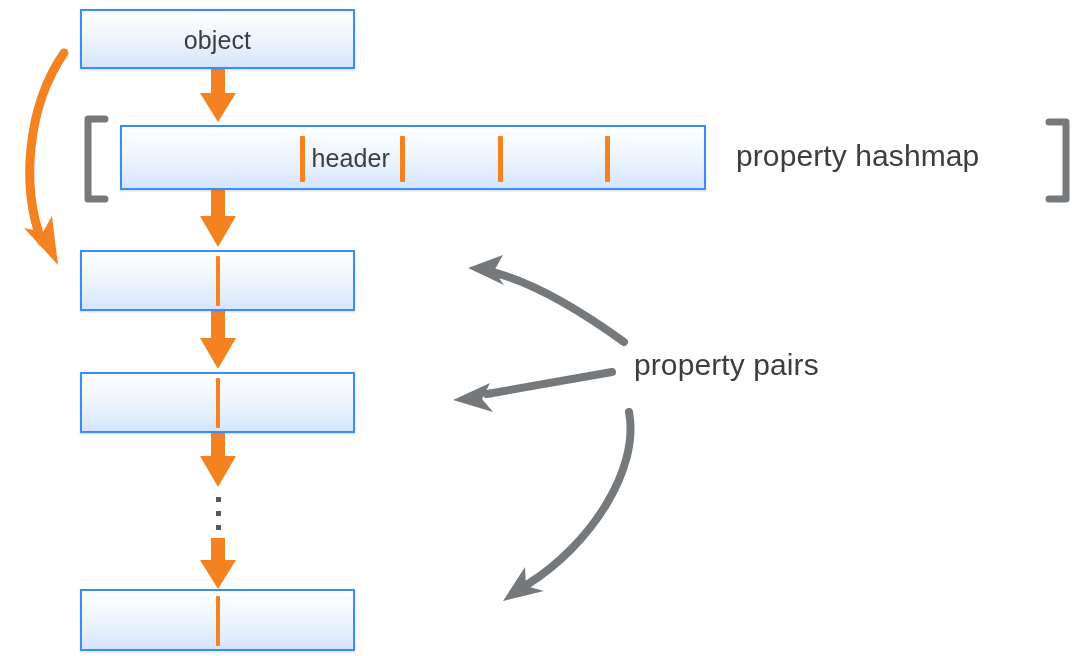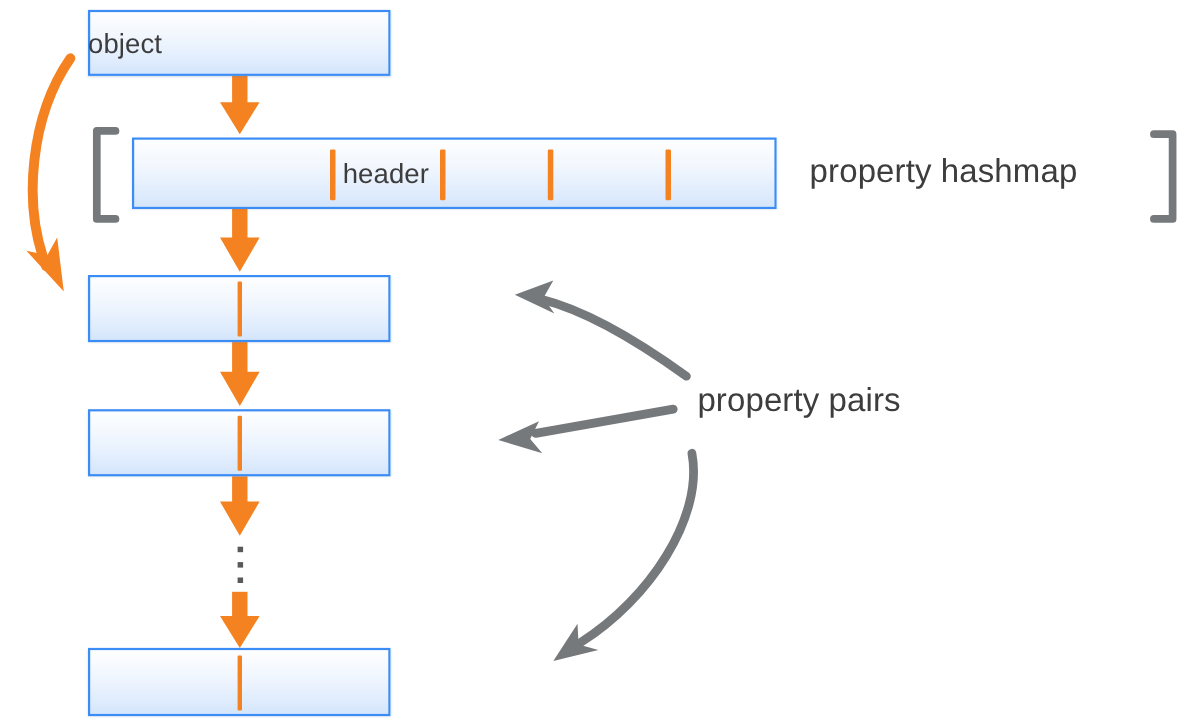--- a/index.html
+++ b/index.html
@@ -82,21 +82,21 @@
       <rect x="211" y="433" width="14" height="27" fill="#f58220"></rect>
       <path d="M 200 456 L 236 456 L 218 487 Z" fill="#f58220"></path>
     </g>
     <g>
       <rect x="211" y="538" width="14" height="26" fill="#f58220"></rect>
       <path d="M 200 560 L 236 560 L 218 589 Z" fill="#f58220"></path>
     </g>
   </svg>
 
   <div class="box" style="left:80px;top:9px;width:275px;height:60px;"></div>
-  <div class="box-label" style="left:80px;top:28px;width:275px;">object</div>
+  <div class="box-label" style="left:80px;top:28px;width:275px;text-align:center;">object</div>
 
   <div class="box" style="left:120px;top:125px;width:586px;height:65px;"></div>
   <div class="box-label" style="left:120px;top:146px;width:270px;text-align:right;">header</div>
 
   <div class="tick" style="left:300px;top:136px;width:5px;height:46px;"></div>
   <div class="tick" style="left:400px;top:136px;width:5px;height:46px;"></div>
   <div class="tick" style="left:498px;top:136px;width:5px;height:46px;"></div>
   <div class="tick" style="left:605px;top:136px;width:5px;height:46px;"></div>
 
   <div class="box" style="left:80px;top:250px;width:275px;height:61px;"></div>

